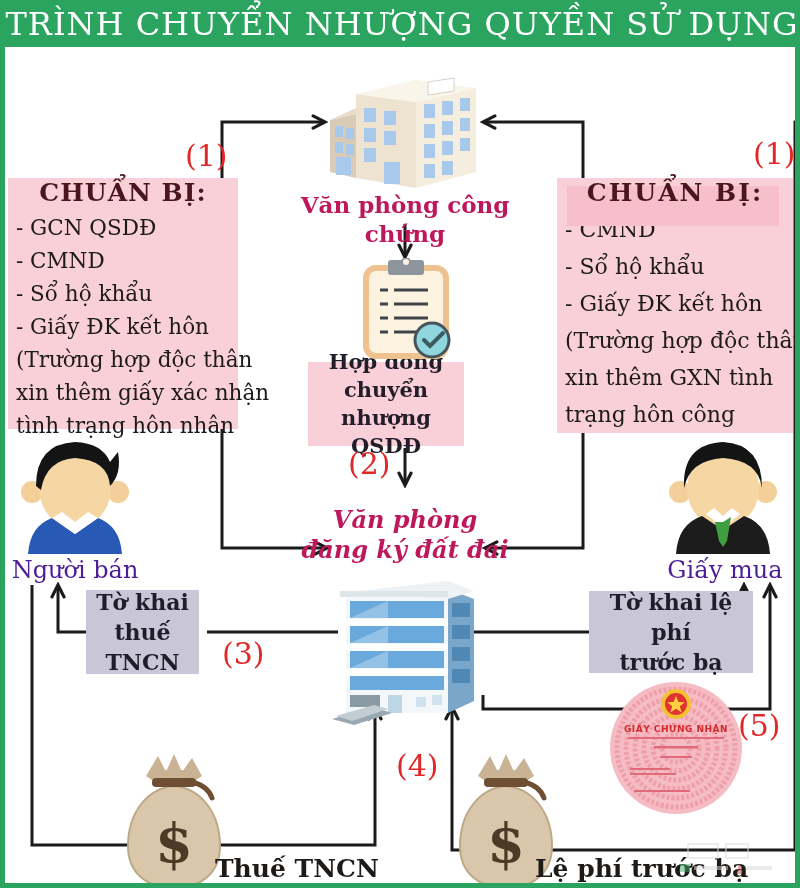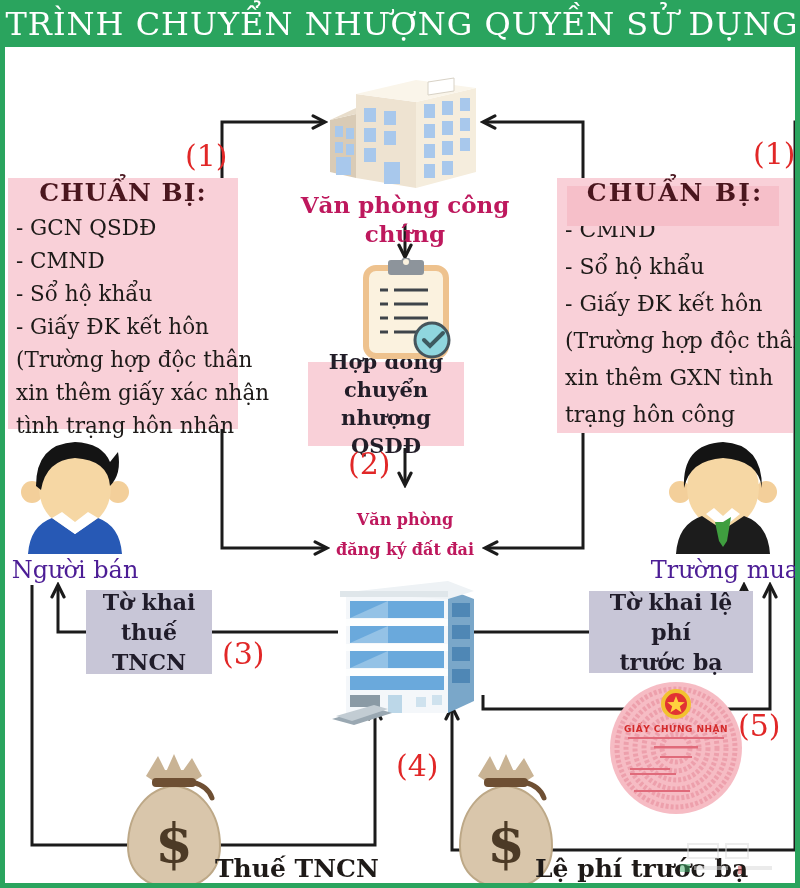--- a/index.html
+++ b/index.html
@@ -27,21 +27,21 @@
   .prepare-box li{font-size:21.5px;line-height:33px;white-space:nowrap;}
   #prepare-buyer li{font-size:22px;line-height:37px;}
   #prepare-buyer .pb-title{letter-spacing:2px;}
   .title-band{position:absolute;left:10px;top:8px;right:14px;height:40px;background:#f6bfc9;z-index:0;}
   #prepare-buyer .pb-title{position:relative;z-index:1;}
   
   .step{color:#e12727;font-size:30px;font-family:"DejaVu Serif",serif;z-index:2;}
   
   .office-label{color:#be185d;font-weight:bold;font-size:23px;text-align:center;z-index:2;
     white-space:pre-line;line-height:29px;}
-  #registry-label{font-size:16px;line-height:30px;}
+  #registry-label{font-size:24px;line-height:30px;font-style:italic;}
   
   #contract-box{background:#f9d0d8;color:#221d28;font-weight:bold;font-size:21px;line-height:28px;
     text-align:center;white-space:pre-line;z-index:2;display:flex;align-items:center;justify-content:center;}
   
   .gray-box{background:#c8c6d7;color:#201c2a;font-size:22px;line-height:30px;font-weight:bold;
     text-align:center;white-space:pre-line;z-index:2;display:flex;align-items:center;justify-content:center;}
   
   .actor-label{color:#4c1d95;font-size:24px;text-align:center;z-index:2;white-space:nowrap;}
   
   .pay-label{color:#1e1a18;font-size:25px;font-weight:bold;text-align:center;z-index:3;white-space:nowrap;}
@@ -224,23 +224,23 @@
 
   <svg class="abs icon" style="left:662px;top:430px;" width="122" height="126" viewBox="0 0 122 126">
     <circle cx="18" cy="62" r="11" fill="#f3cf9a"></circle>
     <circle cx="104" cy="62" r="11" fill="#f3cf9a"></circle>
     <ellipse cx="61" cy="58" rx="36" ry="40" fill="#f6d7a4"></ellipse>
     <path d="M22,58 Q20,14 61,12 Q100,14 100,58 Q96,30 61,28 Q28,30 22,58 Z" fill="#141414"></path>
     <path d="M14,124 Q16,94 40,86 L61,100 L82,86 Q106,94 108,124 Z" fill="#1c1c1c"></path>
     <path d="M44,84 L61,98 L78,84 L70,78 L61,86 L52,78 Z" fill="#ffffff"></path>
     <path d="M61,92 l8,-5 l-4,24 l-4,6 l-4,-6 l-4,-19 Z" fill="#3f9e3f"></path>
   </svg>
-  <div class="abs actor-label" style="left:650px;top:556px;width:150px;">Trường mua</div>
-
-  <div class="abs gray-box" style="left:86px;top:590px;width:126px;height:84px;">Tờ khai
+  <div class="abs actor-label" style="left:650px;top:556px;width:150px;">Giấy mua</div>
+
+  <div class="abs gray-box" style="left:86px;top:590px;width:113px;height:84px;">Tờ khai
 thuế TNCN</div>
   <div class="abs step" style="left:222px;top:636px;">(3)</div>
 
   <div class="abs gray-box" style="left:589px;top:591px;width:164px;height:82px;">Tờ khai lệ phí
 trước bạ</div>
 
   <div class="abs step" style="left:396px;top:748px;">(4)</div>
   <div class="abs step" style="left:738px;top:708px;">(5)</div>
 
   <svg class="abs icon" style="left:606px;top:680px;" width="140" height="136" viewBox="0 0 140 136">

